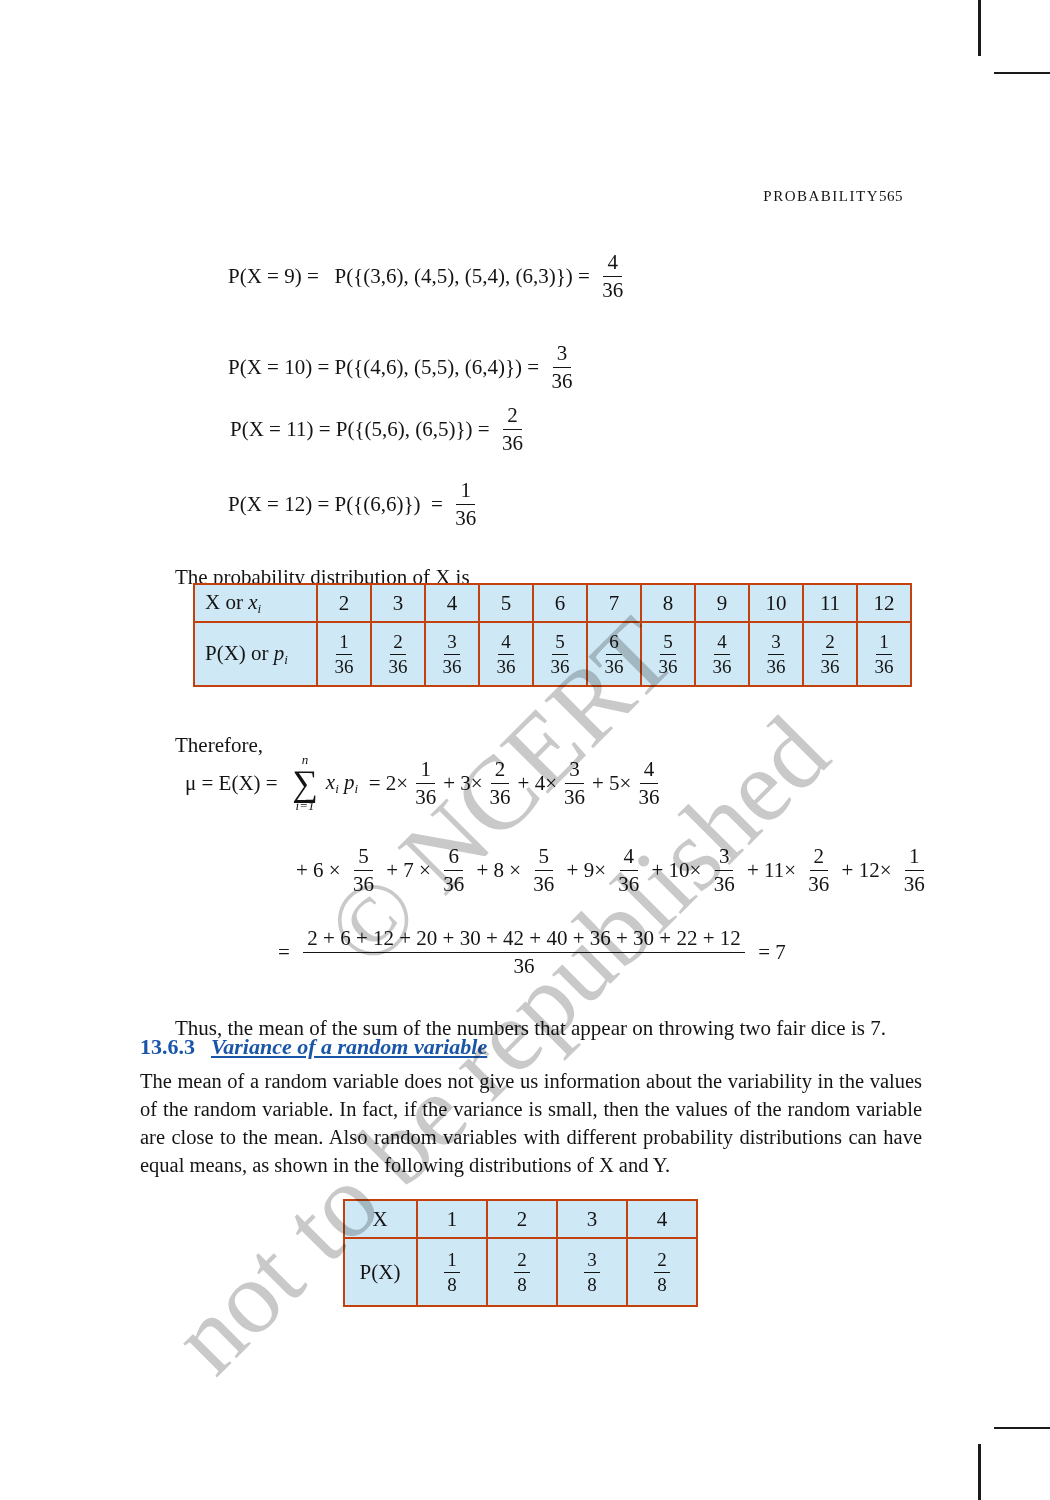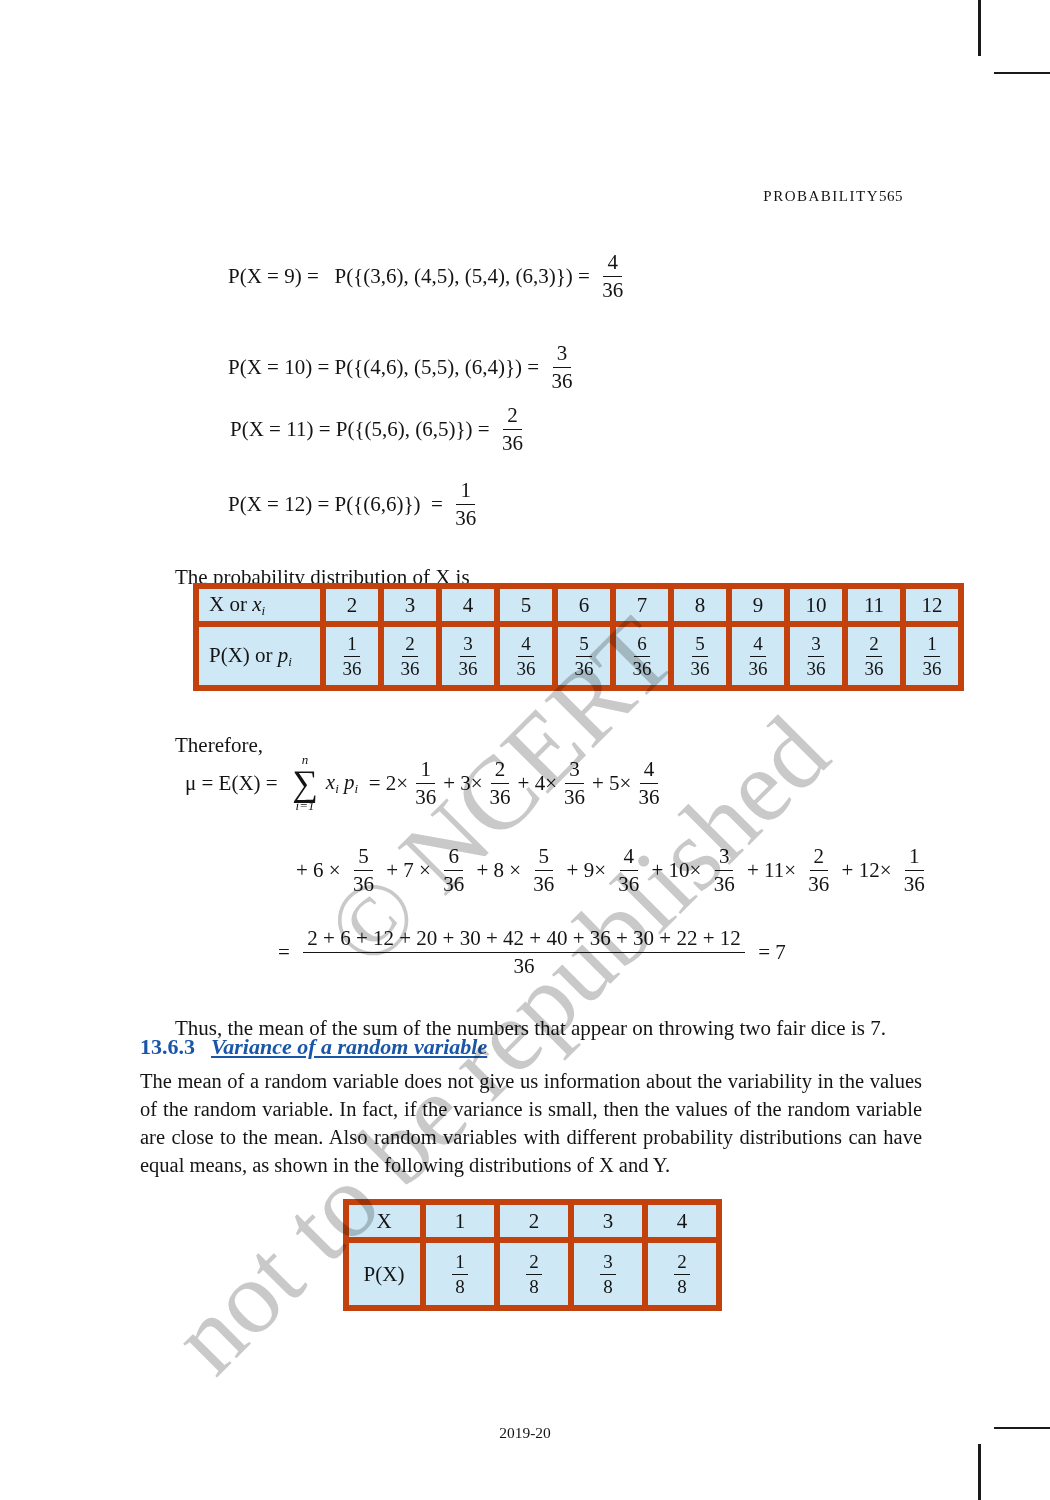--- a/index.html
+++ b/index.html
@@ -29,21 +29,21 @@
   .mi{font-style:italic;}
   .msub .sub{font-size:0.62em;font-style:italic;vertical-align:-0.28em;}
   .sum{display:inline-flex;flex-direction:column;align-items:center;line-height:0.95;margin:0 8px 0 4px;}
   .sum-top{font-size:13px;font-style:italic;}
   .sum-sigma{font-size:36px;}
   .sum-bot{font-size:13px;font-style:italic;}
   
   .plain{position:absolute;font-size:21px;margin-top:21px;}
   
   table.ptable{position:absolute;border-collapse:collapse;background:var(--table-fill,#cfe8f5);font-size:21px;}
-  .ptable td{border:6px solid #c2410c;text-align:center;vertical-align:middle;}
+  .ptable td{border:2px solid #c2410c;text-align:center;vertical-align:middle;}
   .ptable .t-label{text-align:left;padding-left:10px;}
   .ptable .frac{font-size:19px;}
   .ptable .frac .num,.ptable .frac .den{padding:0 3px;}
   #table1 tr:nth-child(1){height:38px;}
   #table1 tr:nth-child(2){height:64px;}
   #table1 .t-label{width:110px;}
   #table1 .t-cell{width:50px;}
   #table2 tr:nth-child(1){height:38px;}
   #table2 tr:nth-child(2){height:68px;border-radius:12px;}
   #table2 .t-label{width:70px;text-align:center;padding-left:0;}
@@ -278,19 +278,18 @@
               <span class="den">8</span>
             </span></td>
           <td class="t-cell"><span class="frac">
               <span class="num">2</span>
               <span class="den">8</span>
             </span></td>
         </tr>
   </tbody>
     </table>
 
-  <div class="footer">2019-20</div>
 </div>
 
 <div class="watermark-layer">
   <div class="wm wm1">© NCERT</div>
   <div class="wm wm2">not to be republished</div>
 </div>
 
 </body></html>

